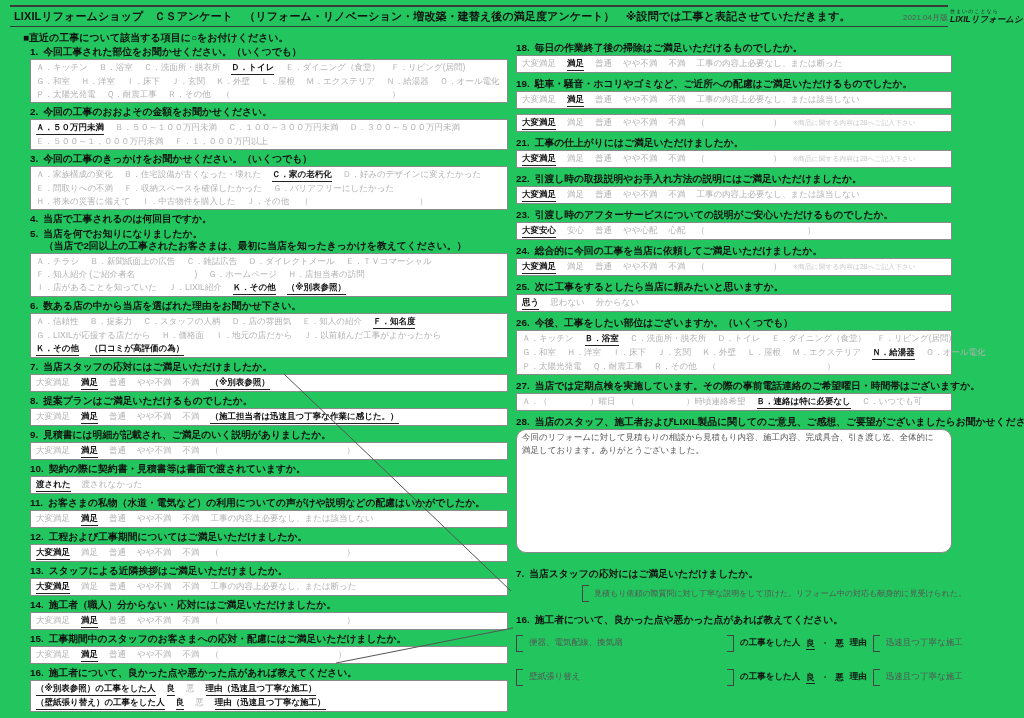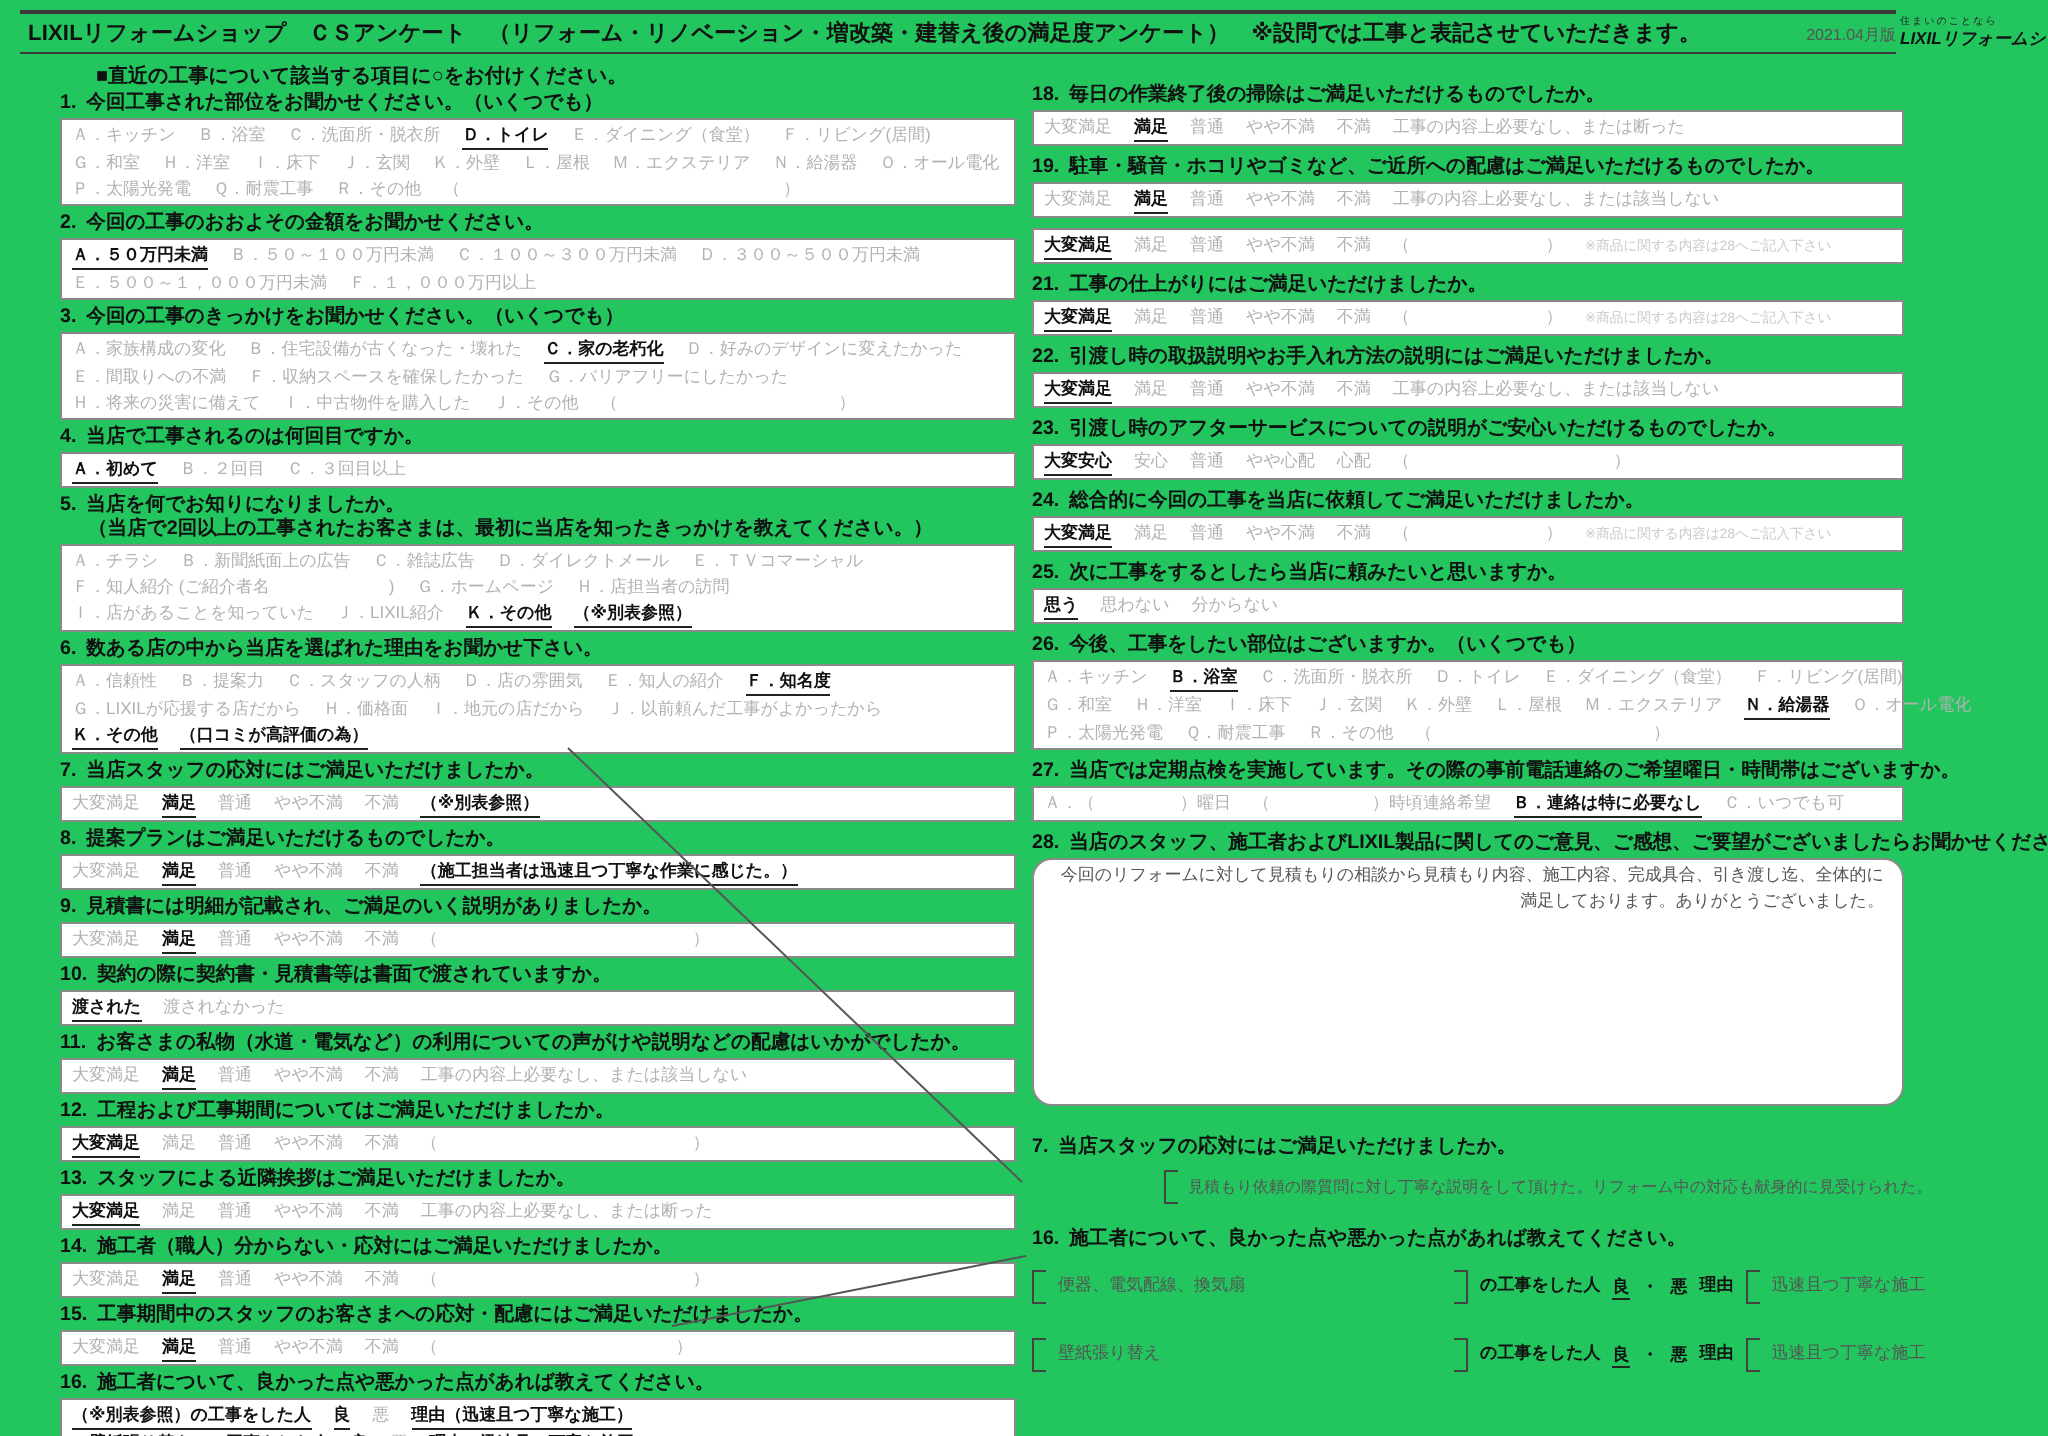--- a/index.html
+++ b/index.html
@@ -9,30 +9,30 @@
   #rule-top{left:10px;top:5px;width:938px;height:2px;}
   #rule-mid{left:10px;top:26px;width:938px;height:1px;}
   #header-text{position:absolute;left:14px;top:9px;width:934px;display:flex;justify-content:space-between;align-items:baseline;}
   .h-title{font-size:11px;font-weight:bold;white-space:nowrap;letter-spacing:0.1px;}
   .h-version{font-size:8px;color:#555;white-space:nowrap;}
   #logo{position:absolute;left:950px;top:3px;width:72px;}
   #logo .row{display:flex;align-items:flex-end;}
   #logo .txtcol{display:flex;flex-direction:column;line-height:1;}
   .logo-tag{font-size:5px;letter-spacing:1px;color:#222;}
   .logo-name{font-size:8.5px;font-weight:bold;font-style:italic;white-space:nowrap;margin-top:1px;}
-  #instruction{position:absolute;left:48px;top:31px;font-size:10px;font-weight:bold;white-space:nowrap;}
+  #instruction{position:absolute;left:23px;top:31px;font-size:10px;font-weight:bold;white-space:nowrap;}
   .col{position:absolute;}
   #col-left{left:30px;top:46px;width:478px;}
   #col-right{left:516px;top:42px;width:436px;}
   .q-block{margin-bottom:3px;}
   #col-right .q-block{margin-bottom:5px;}
   .q-head{font-size:9.8px;font-weight:bold;line-height:12px;white-space:nowrap;}
   .q-head .q-no{margin-right:5px;}
   .q-head2{font-size:9.8px;font-weight:bold;line-height:12px;white-space:nowrap;padding-left:14px;}
-  .q-box{border:1.5px solid #8a8a8a;padding:1px 5px;margin-top:1px;background:#fff;text-align:right;}
+  .q-box{border:1.5px solid #8a8a8a;padding:1px 5px;margin-top:1px;background:#fff;}
   .opt-line{display:flex;column-gap:11px;font-size:8.5px;line-height:13px;white-space:nowrap;align-items:baseline;}
   .seg.dim{color:#b2b2b2;}
   .seg.sel{font-weight:bold;color:#111;border-bottom:1.2px solid #222;}
   .seg.note{color:#c9c9c9;font-size:6.8px;}
   .comment-box{height:120px;border-radius:10px;}
   .comment-text{font-size:8.5px;line-height:12.5px;color:#555;white-space:normal;width:420px;}
   #annex{position:absolute;left:516px;top:568px;width:506px;}
   .annex-head{font-size:9.8px;font-weight:bold;line-height:12px;white-space:nowrap;}
   .annex-head .q-no{margin-right:5px;}
   .annex-comment{display:flex;align-items:stretch;gap:5px;margin:5px 0 12px 66px;}
@@ -136,27 +136,20 @@
           <div class="opt-line">
             <span class="seg dim">Ｈ．将来の災害に備えて</span>
             <span class="seg dim">Ｉ．中古物件を購入した</span>
             <span class="seg dim">Ｊ．その他</span>
             <span class="seg dim">（　　　　　　　　　　　　　）</span>
           </div>
         </div>
       </div>
       <div class="q-block">
         <div class="q-head"><span class="q-no">4.</span><span>当店で工事されるのは何回目ですか。</span></div>
-        <div class="q-box">
-          <div class="opt-line">
-            <span class="seg sel">Ａ．初めて</span>
-            <span class="seg dim">Ｂ．２回目</span>
-            <span class="seg dim">Ｃ．３回目以上</span>
-          </div>
-        </div>
       </div>
       <div class="q-block">
         <div class="q-head"><span class="q-no">5.</span><span>当店を何でお知りになりましたか。</span></div>
         <div class="q-head2">（当店で2回以上の工事されたお客さまは、最初に当店を知ったきっかけを教えてください。）</div>
         <div class="q-box">
           <div class="opt-line">
             <span class="seg dim">Ａ．チラシ</span>
             <span class="seg dim">Ｂ．新聞紙面上の広告</span>
             <span class="seg dim">Ｃ．雑誌広告</span>
             <span class="seg dim">Ｄ．ダイレクトメール</span>

